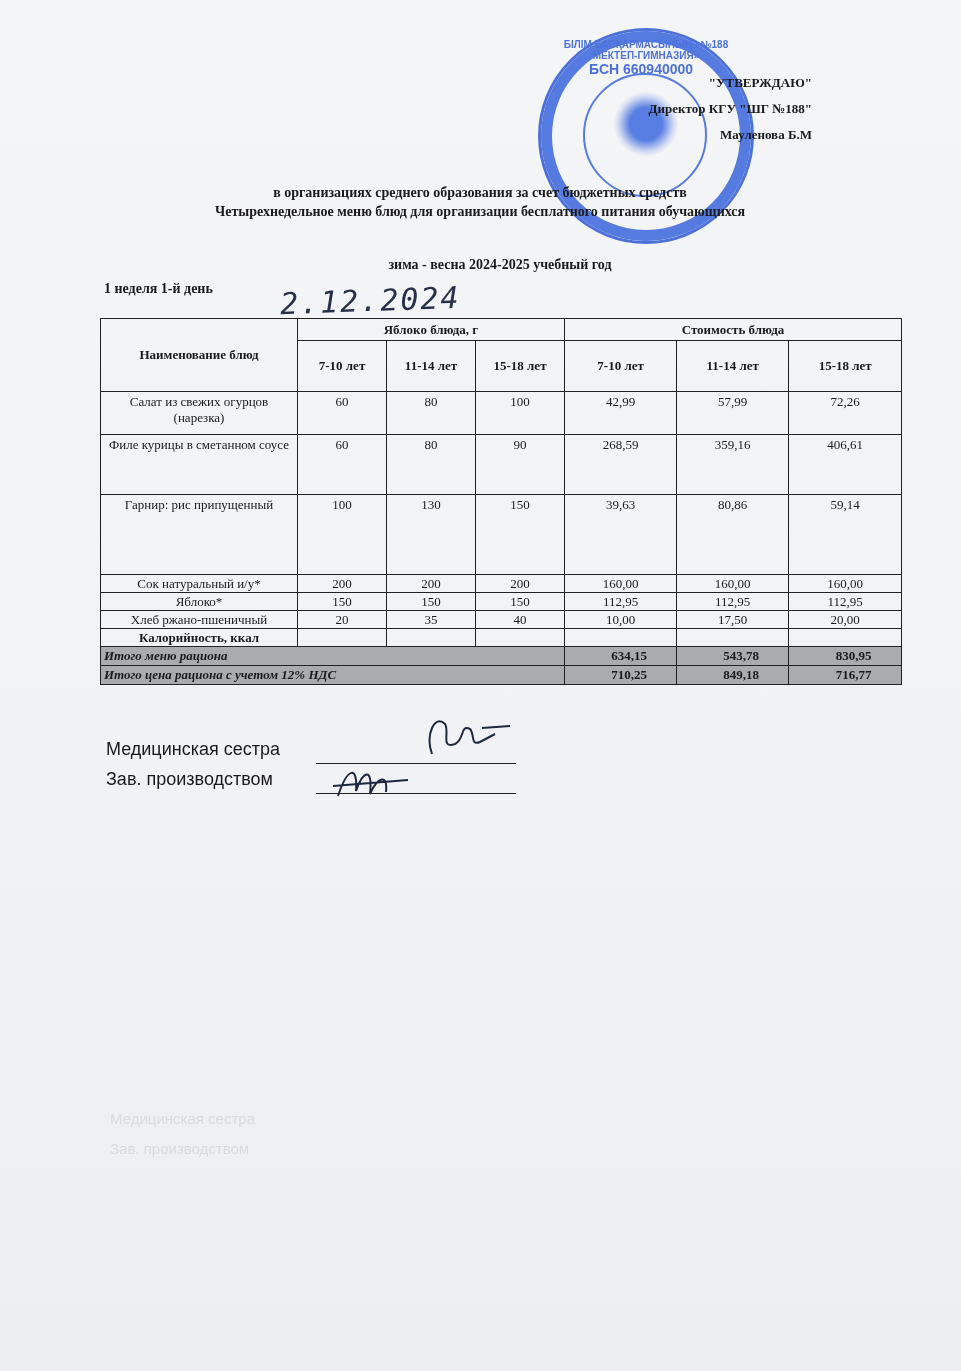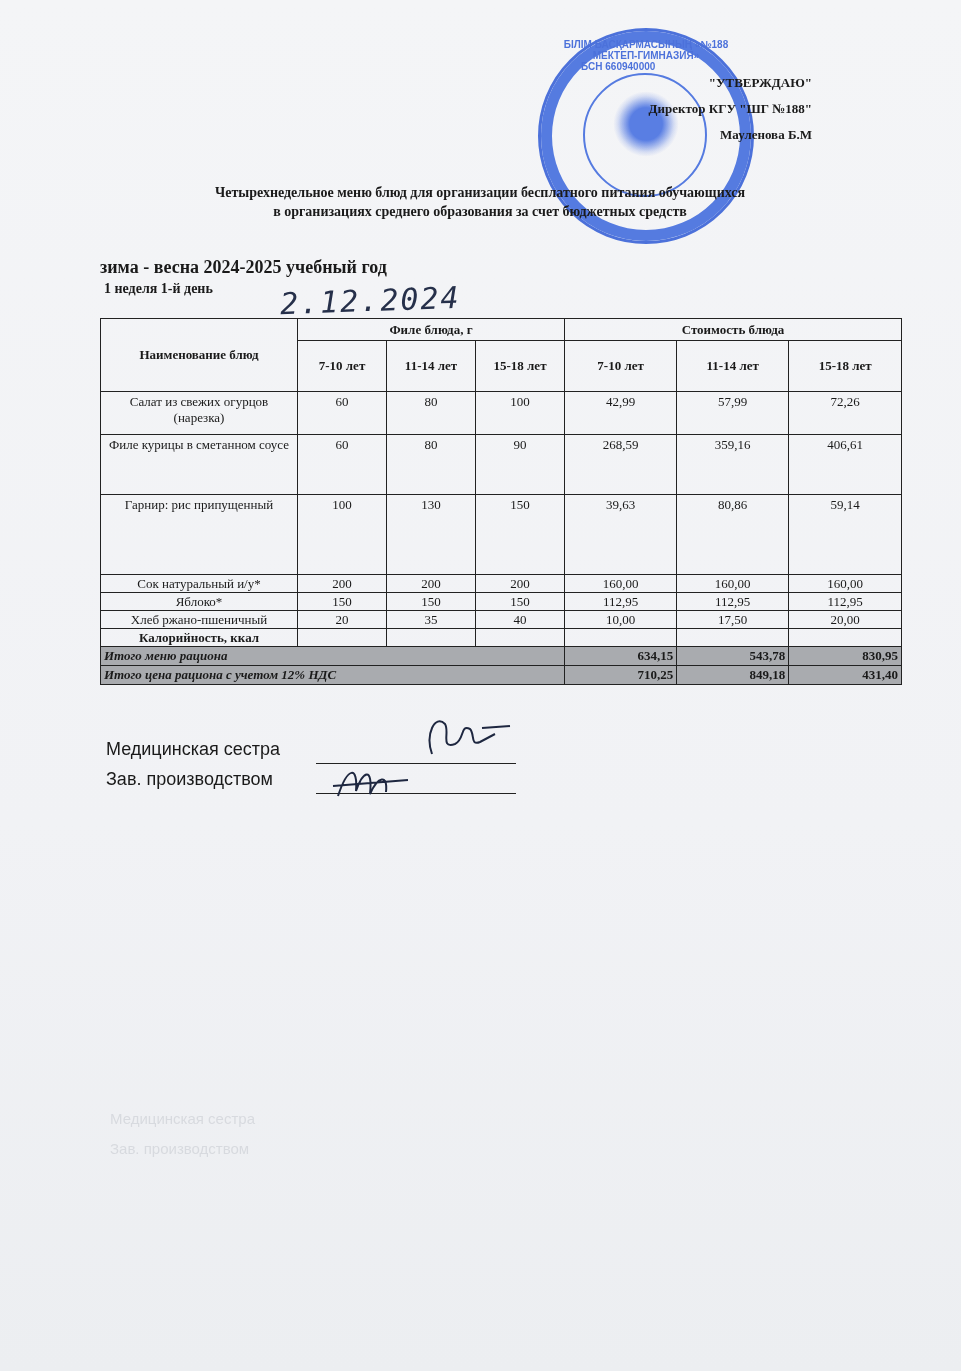--- a/index.html
+++ b/index.html
@@ -36,30 +36,30 @@
     .stamp .emblem {
       position: absolute; left: 72px; top: 60px; width: 66px; height: 66px;
       border-radius: 50%;
       background: radial-gradient(circle, #3f6ae0 0%, #3f6ae0 35%, rgba(63,106,224,0.2) 60%, transparent 70%);
     }
     .stamp .ring-text {
       position: absolute; left: 0; top: 8px; width: 100%; text-align: center;
       font-family: "Liberation Sans", sans-serif; font-size: 10px; color: #2f5bd6; font-weight: bold;
     }
     .stamp .bin {
-      position: absolute; left: 40px; top: 30px; font-size: 10px; color: #2f5bd6;
+      position: absolute; left: 48px; top: 30px; font-size: 14px; color: #2f5bd6;
       font-family: "Liberation Sans", sans-serif; font-weight: bold;
     }
     .title {
       position: absolute; left: 110px; top: 183px; width: 740px; text-align: center;
       font-weight: bold; font-size: 14px; line-height: 19px;
     }
     .subtitle {
-      position: absolute; left: 100px; top: 257px; width: 800px; text-align: left;
-      font-weight: bold; font-size: 18px;
+      position: absolute; left: 100px; top: 257px; width: 800px; text-align: center;
+      font-weight: bold; font-size: 14px;
     }
     .dayline {
       position: absolute; left: 104px; top: 281px; font-weight: bold; font-size: 14px;
     }
     .handdate {
       position: absolute; left: 280px; top: 283px; font-size: 30px; color: #26304a;
       font-family: "DejaVu Sans Mono", monospace; font-style: italic; letter-spacing: 2px;
       transform: rotate(-2deg);
     }
     table.menu {
@@ -73,21 +73,21 @@
     .hdr1 { height: 22px; }
     .hdr2 { height: 51px; }
     .c-name { width: 190px; text-align: center; }
     .c-g { width: 82px; text-align: center; }
     .c-c { text-align: center; }
     .r-salad td { height: 38px; }
     .r-chicken td { height: 55px; }
     .r-rice td { height: 75px; }
     .r-small td { height: 13px; line-height: 13px; }
     .r-total td { background: #a9abaf; font-weight: bold; font-style: italic; height: 14px; line-height: 14px; }
-    .r-total td.num { text-align: right; font-style: normal; padding-left: 20px; }
+    .r-total td.num { text-align: center; font-style: normal; padding-left: 20px; }
     .r-cal td { font-weight: bold; }
     .signs {
       position: absolute; left: 106px; top: 734px; font-family: "Liberation Sans", sans-serif;
       font-size: 18px; line-height: 30px;
     }
     .signs .row { display: flex; align-items: flex-end; }
     .signs .lbl { width: 210px; }
     .signs .line { width: 200px; border-bottom: 1px solid #222; height: 20px; margin-left: 0; }
     .sig {
       position: absolute; font-family: "DejaVu Serif", serif; font-style: italic; color: #1e2740;
@@ -108,33 +108,33 @@
     <div class="emblem"></div>
   </div>
 
   <div class="approve">
     <div>"УТВЕРЖДАЮ"</div>
     <div>Директор КГУ "ШГ №188"</div>
     <div>Мауленова Б.М</div>
   </div>
 
   <div class="title">
+    <div>в организациях среднего образования за счет бюджетных средств</div>
     <div>Четырехнедельное меню блюд для организации бесплатного питания обучающихся</div>
-    <div>в организациях среднего образования за счет бюджетных средств</div>
   </div>
 
   <div class="subtitle">зима - весна 2024-2025 учебный год</div>
   <div class="dayline">1 неделя 1-й день</div>
   <div class="handdate">2.12.2024</div>
 
   <table class="menu">
     <tbody>
         <tr class="hdr1">
       <th rowspan="2" class="c-name" style="text-align:center">Наименование блюд</th>
-      <th colspan="3">Филе блюда, г</th>
+      <th colspan="3">Яблоко блюда, г</th>
       <th colspan="3">Стоимость блюда</th>
     </tr>
     <tr class="hdr2">
       <th class="c-g">7-10 лет</th>
       <th class="c-g">11-14 лет</th>
       <th class="c-g">15-18 лет</th>
       <th>7-10 лет</th>
       <th>11-14 лет</th>
       <th>15-18 лет</th>
     </tr>
@@ -205,21 +205,21 @@
     <tr class="r-total">
       <td colspan="4">Итого меню рациона</td>
       <td class="num">634,15</td>
       <td class="num">543,78</td>
       <td class="num">830,95</td>
     </tr>
     <tr class="r-total">
       <td colspan="4">Итого цена рациона с учетом 12% НДС</td>
       <td class="num">710,25</td>
       <td class="num">849,18</td>
-      <td class="num">431,40</td>
+      <td class="num">716,77</td>
     </tr>
   </tbody>
     </table>
 
   <div class="signs">
     <div class="row">
       <span class="lbl">Медицинская сестра</span>
       <span class="line"></span>
     </div>
     <div class="row">

